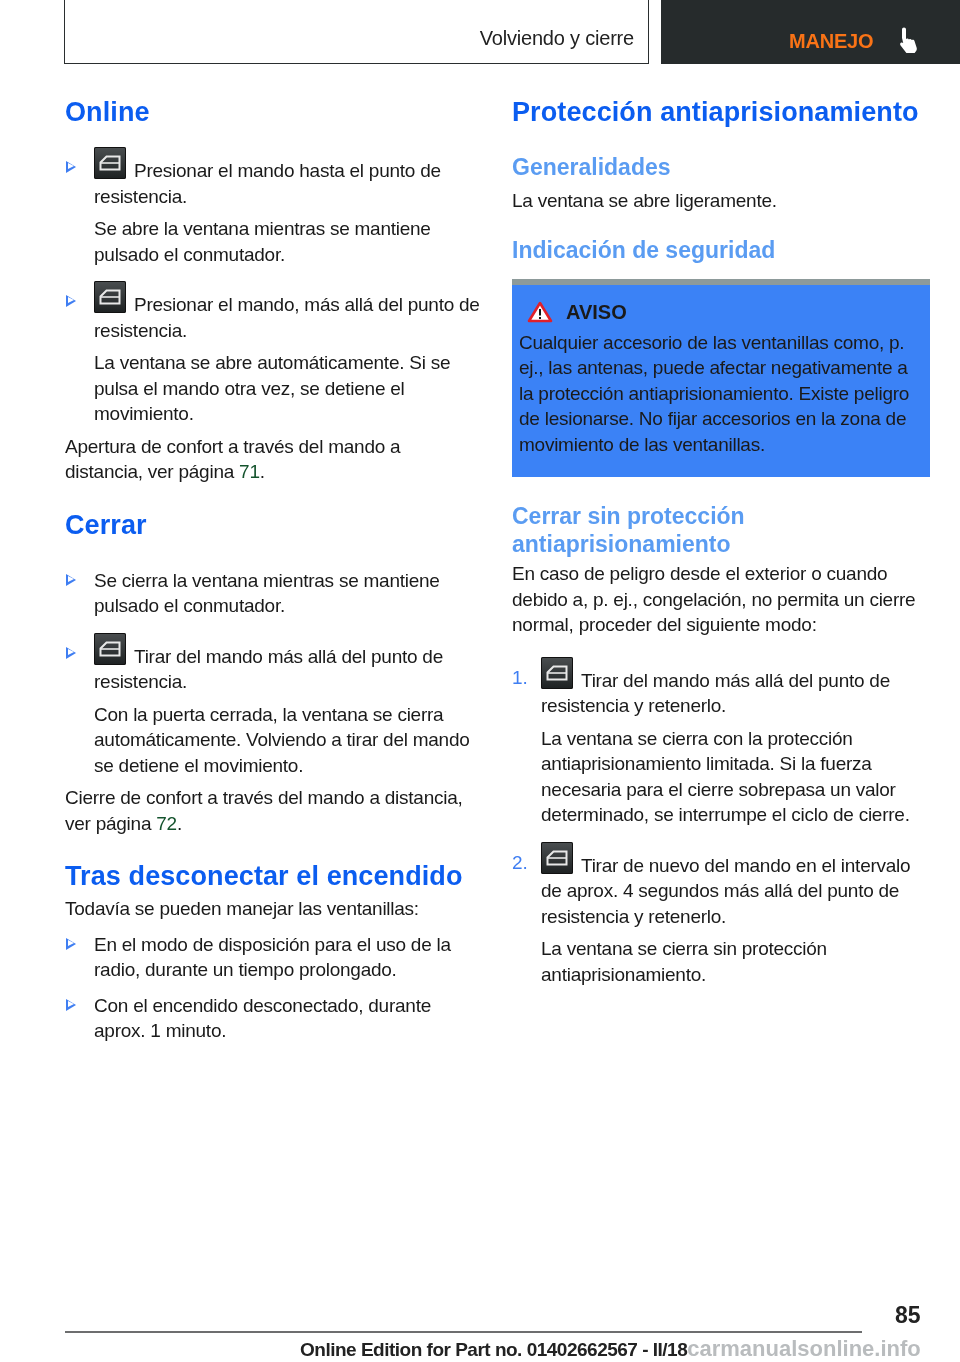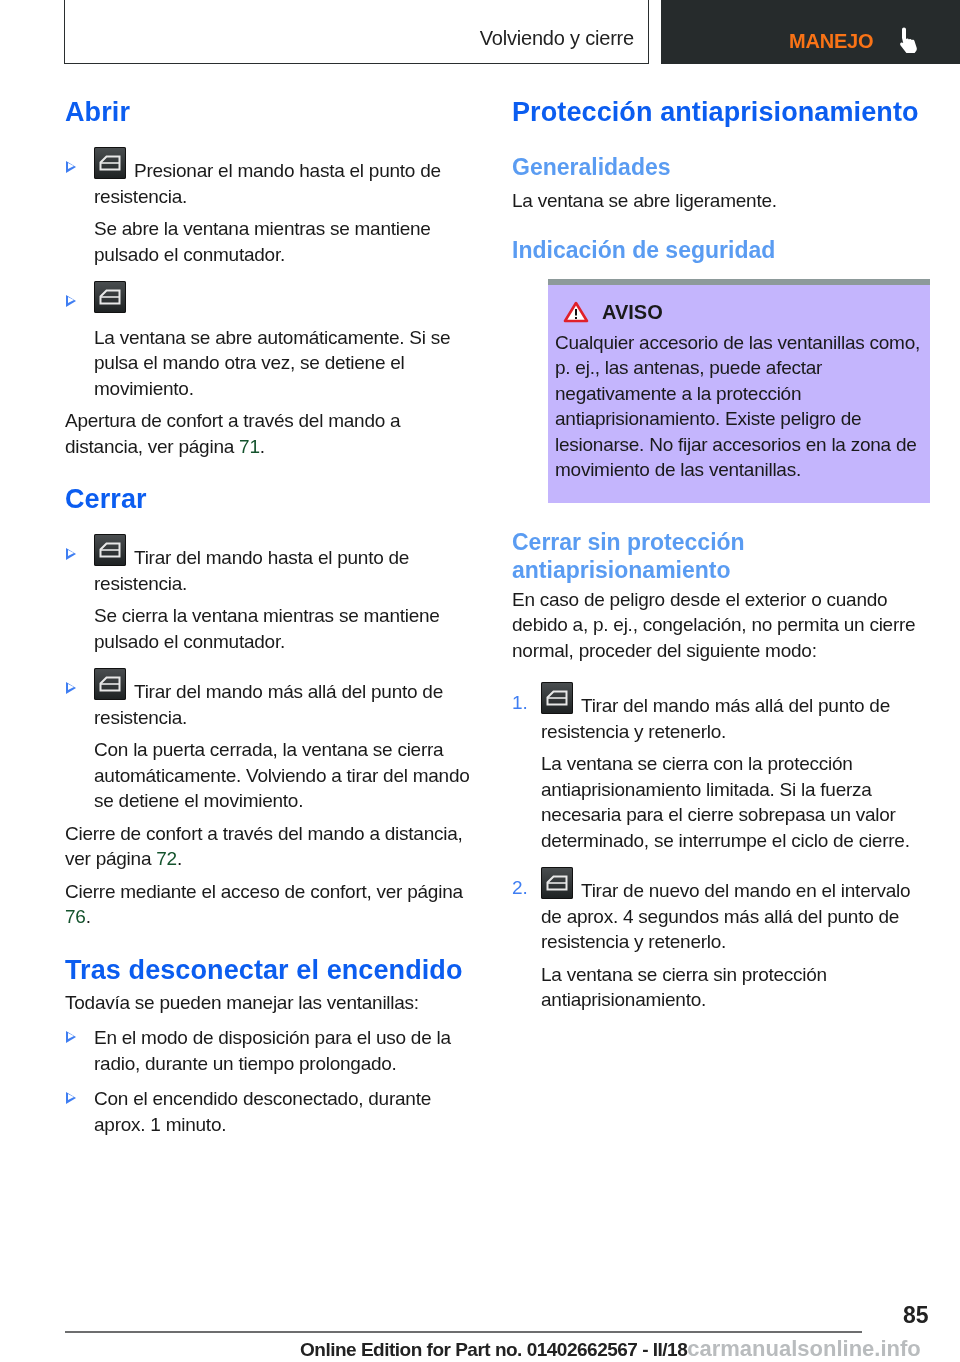--- a/index.html
+++ b/index.html
@@ -39,47 +39,47 @@
   .nlist li .num { position: absolute; left: 0; top: 0; color: #3f7ef2; font-size: 19px; line-height: 25.5px; }
 
   .btn-icon { display: inline-block; vertical-align: -2px; width: 32px; height: 32px; margin-right: 8px;
               margin-top: -8px; background: linear-gradient(#4b4f51, #1d2122);
               border-radius: 2px; box-shadow: inset 0 0 0 1px #111; position: relative; }
   .btn-icon svg { position: absolute; left: 5px; top: 8px; }
 
   .link { color: #14532d; }
 
   
-  .warn { margin-top: 15px; background: #c4b5fd; border-top: 6px solid #8d9a9a; padding: 16px 8px 20px 7px; margin-left: 36px; }
+  .warn { margin-top: 15px; background: #3b82f6; border-top: 6px solid #8d9a9a; padding: 16px 8px 20px 7px; }
   .warn .title { display: flex; align-items: center; font-weight: bold; font-size: 20px; margin-bottom: 6px; }
   .warn .title svg { margin-right: 13px; margin-left: 8px; }
   .warn p { font-size: 19px; line-height: 25.5px; }
 
   
-  .pageno { position: absolute; left: 895px; top: 1302px; font-size: 23px; font-weight: bold; color: #222; margin-left: 8px; }
+  .pageno { position: absolute; left: 895px; top: 1302px; font-size: 23px; font-weight: bold; color: #222; }
   .footline { position: absolute; left: 65px; top: 1331px; width: 797px; height: 2px; background: #6d6e6f; }
   .foottext { position: absolute; left: 300px; top: 1336px; font-size: 19px; color: #222; letter-spacing: -0.5px; white-space: nowrap; font-weight: bold; }
   .foottext .wm { color: #b9bcbe; font-size: 22px; letter-spacing: 0; }
 </style>
 </head>
 <body>
 
 <div class="hdr-left">
   <span class="section">Volviendo y cierre</span>
 </div>
 <div class="hdr-right">
   <span class="chapter">MANEJO</span>
   <svg class="hand" viewBox="0 0 24 28">
     <path d="M6 1.5c1.2 0 2 .8 2 2V13l1-.4c.6-.3 1.4 0 1.6.4l.2.4 1-.4c.7-.2 1.4.1 1.6.6l.2.4 1-.3c.8-.2 1.6.3 1.8 1l2.2 6.8c.4 1.3.3 2.5-.5 3.6L16.6 27H8.4L2.6 19.4c-.7-.9-.6-2 .2-2.6.7-.6 1.8-.5 2.4.3L4 12V3.5c0-1.2.8-2 2-2z" fill="#fff"></path>
   </svg>
 </div>
 
 <div class="col col-left">
 
-  <h1 class="h1">Abrir</h1>
+  <h1 class="h1">Online</h1>
 
   <ul class="blist" style="margin-top:27px;">
     <li>
       <span class="tri"></span>
       <p>
         <span class="btn-icon">
           <svg width="22" height="16" viewBox="0 0 22 16">
               <path d="M1.5 14.5V7.5L7.5 1.5H20.5V14.5Z" fill="none" stroke="#e8e8e8" stroke-width="2"></path>
               <path d="M1.5 8H20.5" stroke="#e8e8e8" stroke-width="1.6"></path>
             </svg>
@@ -88,64 +88,53 @@
       <p class="gap6">Se abre la ventana mientras se mantiene pulsado el conmutador.</p>
     </li>
     <li style="margin-top:22px;">
       <span class="tri"></span>
       <p>
         <span class="btn-icon">
           <svg width="22" height="16" viewBox="0 0 22 16">
               <path d="M1.5 14.5V7.5L7.5 1.5H20.5V14.5Z" fill="none" stroke="#e8e8e8" stroke-width="2"></path>
               <path d="M1.5 8H20.5" stroke="#e8e8e8" stroke-width="1.6"></path>
             </svg>
-        </span>
+        </span><span>Presionar el mando, más allá del punto de resistencia.</span>
       </p>
       <p class="gap6">La ventana se abre automáticamente. Si se pulsa el mando otra vez, se detiene el movimiento.</p>
     </li>
   </ul>
 
   <p class="gap6">
     <span>Apertura de confort a través del mando a distancia, ver página </span><span class="link">71</span><span>.</span>
   </p>
 
   <h1 class="h1" style="margin-top:24px;">Cerrar</h1>
 
   <ul class="blist" style="margin-top:27px;">
     <li>
       <span class="tri"></span>
-      <p>
-        <span class="btn-icon">
-          <svg width="22" height="16" viewBox="0 0 22 16">
-              <path d="M1.5 14.5V7.5L7.5 1.5H20.5V14.5Z" fill="none" stroke="#e8e8e8" stroke-width="2"></path>
-              <path d="M1.5 8H20.5" stroke="#e8e8e8" stroke-width="1.6"></path>
-            </svg>
-        </span><span>Tirar del mando hasta el punto de resistencia.</span>
-      </p>
       <p class="gap6">Se cierra la ventana mientras se mantiene pulsado el conmutador.</p>
     </li>
     <li style="margin-top:22px;">
       <span class="tri"></span>
       <p>
         <span class="btn-icon">
           <svg width="22" height="16" viewBox="0 0 22 16">
               <path d="M1.5 14.5V7.5L7.5 1.5H20.5V14.5Z" fill="none" stroke="#e8e8e8" stroke-width="2"></path>
               <path d="M1.5 8H20.5" stroke="#e8e8e8" stroke-width="1.6"></path>
             </svg>
         </span><span>Tirar del mando más allá del punto de resistencia.</span>
       </p>
       <p class="gap6">Con la puerta cerrada, la ventana se cierra automáticamente. Volviendo a tirar del mando se detiene el movimiento.</p>
     </li>
   </ul>
 
   <p class="gap6">
     <span>Cierre de confort a través del mando a distancia, ver página </span><span class="link">72</span><span>.</span>
-  </p>
-  <p class="gap6">
-    <span>Cierre mediante el acceso de confort, ver página </span><span class="link">76</span><span>.</span>
   </p>
 
   <h1 class="h1" style="margin-top:24px;">Tras desconectar el encendido</h1>
   <p style="margin-top:4px;">Todavía se pueden manejar las ventanillas:</p>
 
   <ul class="blist" style="margin-top:10px;">
     <li>
       <span class="tri"></span>
       <p>En el modo de disposición para el uso de la radio, durante un tiempo prolongado.</p>
     </li>

